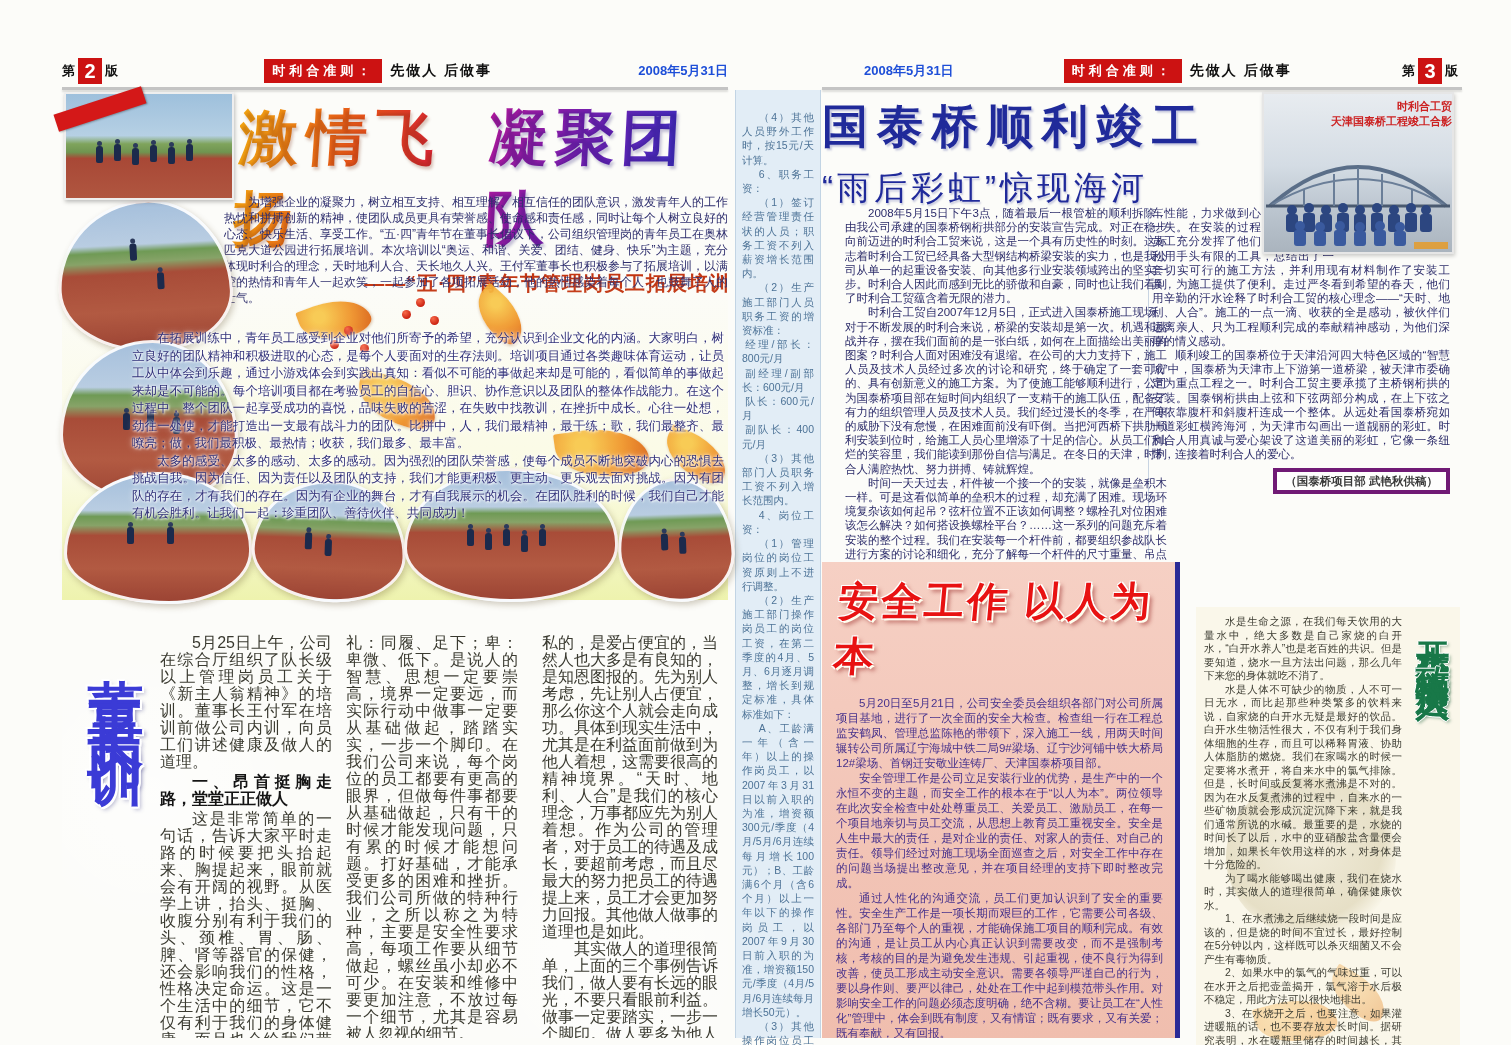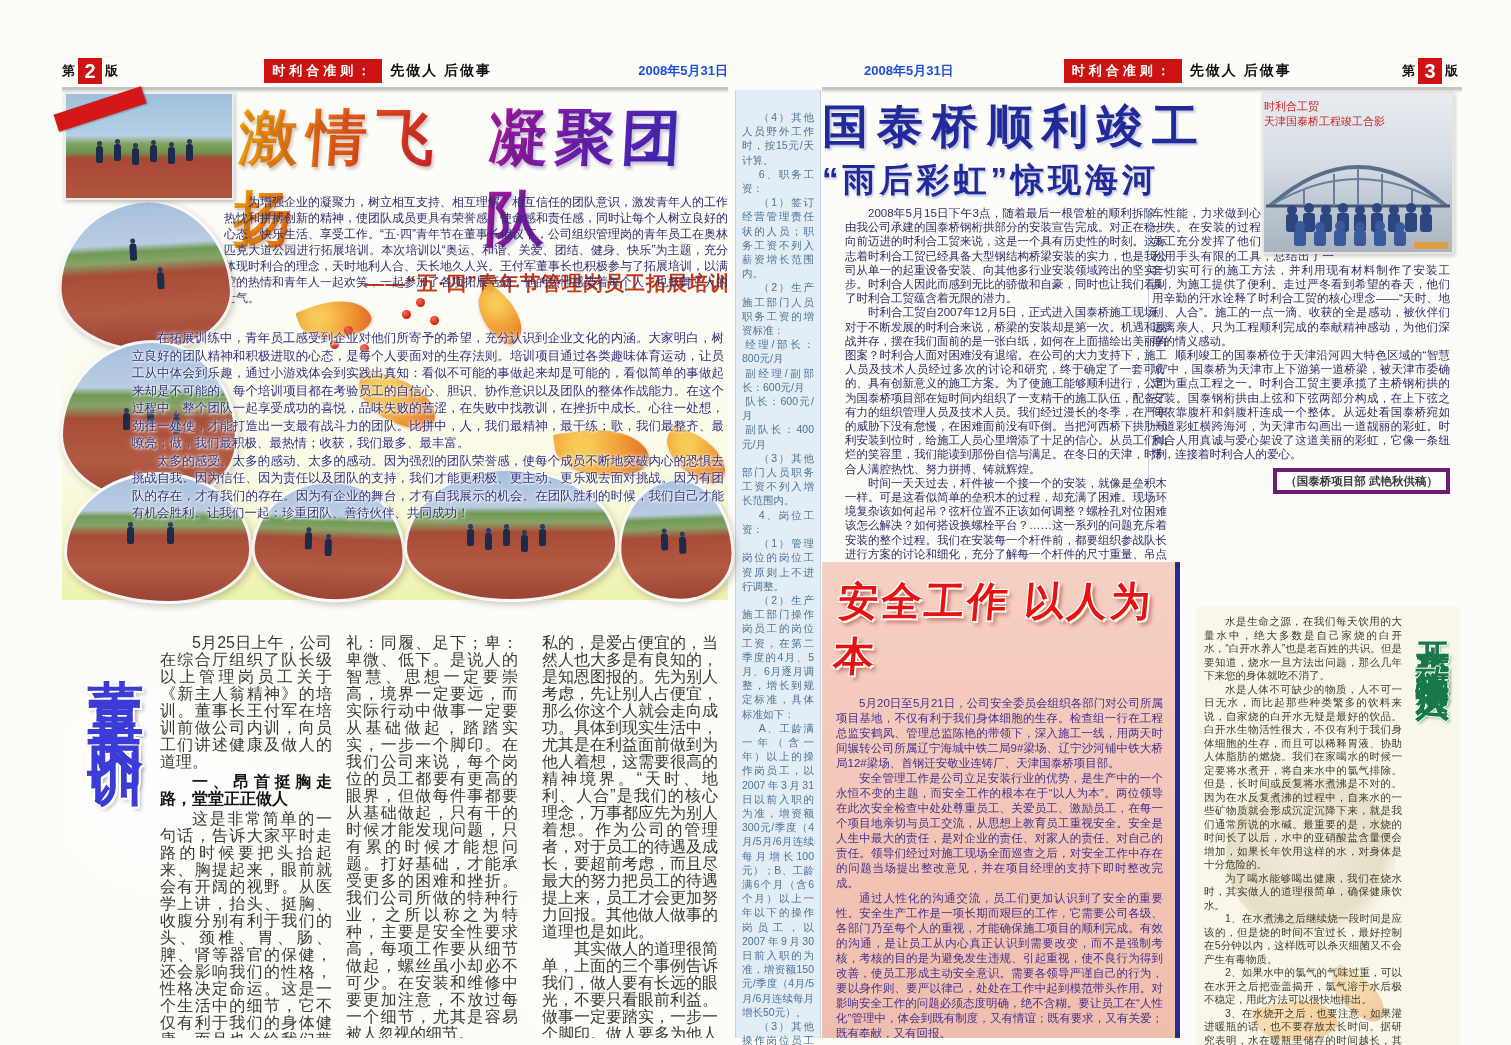--- a/index.html
+++ b/index.html
@@ -68,26 +68,26 @@
   .ccol p.chead{font-weight:bold;color:#141414;text-indent:2em;margin:3px 0;}
   
   #salaryCol{position:absolute;left:735px;top:90px;width:86px;height:948px;background:#e2edf6;
              border-left:1px solid #c2d4e4;border-right:1px solid #c2d4e4;box-sizing:border-box;
              padding:20px 6px;font-size:10.5px;line-height:14.2px;color:#4c7296;}
   #salaryCol p{margin:0;text-align:justify;text-indent:1.6em;}
   #salaryCol p.noind{text-indent:.3em;}
   
   #p3title{position:absolute;left:822px;top:96px;width:560px;color:#202a9a;}
   #p3title .l1{font-size:46px;font-weight:bold;letter-spacing:9px;text-shadow:2px 2px 2px rgba(30,40,140,.25);}
-  #p3title .l2{font-size:33px;font-weight:bold;letter-spacing:4px;text-shadow:1px 2px 2px rgba(30,40,140,.25);}
+  #p3title .l2{font-size:33px;font-weight:normal;letter-spacing:4px;margin-top:8px;text-shadow:1px 2px 2px rgba(30,40,140,.25);}
   
   #bridgePhoto{position:absolute;left:1262px;top:92px;width:188px;height:158px;border:2px solid #e6e6e6;
                background:linear-gradient(180deg,#e8ecf0 0%,#d4dce4 45%,#bcc6d0 72%,#aab4be 100%);
                box-shadow:1px 2px 4px rgba(0,0,0,.2);z-index:3;}
-  .bcap{position:absolute;top:5px;left:0;right:0;text-align:left;color:#cc2222;font-weight:normal;font-size:11px;line-height:15px;}
+  .bcap{position:absolute;top:5px;left:0;right:0;text-align:right;color:#cc2222;font-weight:bold;font-size:11px;line-height:15px;}
   
   .bcol{position:absolute;top:206px;height:356px;font-size:11.5px;line-height:14.2px;color:#2c2c6a;overflow:hidden;}
   .bcol p{margin:0;text-align:justify;text-indent:2em;}
   .bcol p.cont{text-indent:0;}
   #bcol1{left:845px;width:322px;}
   #bcol2{left:1152px;width:298px;}
   .wrapSpacer{float:right;width:116px;height:48px;}
   .attrib{text-align:right;margin-top:6px;}
   .attrib span{display:inline-block;border:4px solid #701a75;background:rgba(255,255,255,.6);
                padding:2px 8px;font-size:11.5px;font-weight:bold;color:#3a3a3a;}
@@ -327,21 +327,21 @@
     <p class="cont">车性能，力求做到心中有数、万无一失。在安装的过程中，施工一线员工充分发挥了他们的聪明才智，利用手头有限的工具，总结出了一套切实可行的施工方法，并利用现有材料制作了安装工具，为施工提供了便利。走过严冬看到希望的春天，他们用辛勤的汗水诠释了时利合工贸的核心理念——“天时、地利、人合”。施工的一点一滴、收获的全是感动，被伙伴们远离亲人、只为工程顺利完成的奉献精神感动，为他们深厚的情义感动。</p>
     <p>顺利竣工的国泰桥位于天津沿河四大特色区域的“智慧城”中，国泰桥为天津市上下游第一道桥梁，被天津市委确定为重点工程之一。时利合工贸主要承揽了主桥钢桁拱的安装。国泰钢桁拱由上弦和下弦两部分构成，在上下弦之间依靠腹杆和斜腹杆连成一个整体。从远处看国泰桥宛如一道彩虹横跨海河，为天津市勾画出一道靓丽的彩虹。时利合人用真诚与爱心架设了这道美丽的彩虹，它像一条纽带，连接着时利合人的爱心。</p>
     <div class="attrib">
       <span>（国泰桥项目部 武艳秋供稿）</span>
     </div>
   </div>
 
   <div id="safety">
     <div class="stitle">安全工作 以人为本</div>
     <div class="sbody">
-      <p>5月20日至5月21日，公司安全委员会组织各部门对公司所属项目基地，不仅有利于我们身体细胞的生存。检查组一行在工程总监安鹤凤、管理总监陈艳的带领下，深入施工一线，用两天时间辗转公司所属辽宁海城中铁二局9#梁场、辽宁沙河铺中铁大桥局12#梁场、首钢迁安敬业连铸厂、天津国泰桥项目部。</p>
+      <p>5月20日至5月21日，公司安全委员会组织各部门对公司所属项目基地，进行了一次全面的安全大检查。检查组一行在工程总监安鹤凤、管理总监陈艳的带领下，深入施工一线，用两天时间辗转公司所属辽宁海城中铁二局9#梁场、辽宁沙河铺中铁大桥局12#梁场、首钢迁安敬业连铸厂、天津国泰桥项目部。</p>
       <p>安全管理工作是公司立足安装行业的优势，是生产中的一个永恒不变的主题，而安全工作的根本在于“以人为本”。两位领导在此次安全检查中处处尊重员工、关爱员工、激励员工，在每一个项目地亲切与员工交流，从思想上教育员工重视安全。安全是人生中最大的责任，是对企业的责任、对家人的责任、对自己的责任。领导们经过对施工现场全面巡查之后，对安全工作中存在的问题当场提出整改意见，并在项目经理的支持下即时整改完成。</p>
       <p>通过人性化的沟通交流，员工们更加认识到了安全的重要性。安全生产工作是一项长期而艰巨的工作，它需要公司各级、各部门乃至每个人的重视，才能确保施工项目的顺利完成。有效的沟通，是让员工从内心真正认识到需要改变，而不是强制考核，考核的目的是为避免发生违规、引起重视，使不良行为得到改善，使员工形成主动安全意识。需要各领导严谨自己的行为，要以身作则、要严以律己，处处在工作中起到模范带头作用。对影响安全工作的问题必须态度明确，绝不含糊。要让员工在“人性化”管理中，体会到既有制度，又有情谊；既有要求，又有关爱；既有奉献，又有回报。</p>
 
     </div>
   </div>
 
   <div id="water">
     <div class="teapot"></div>
     <div class="wleaf1"></div>
     <div class="wleaf2"></div>

